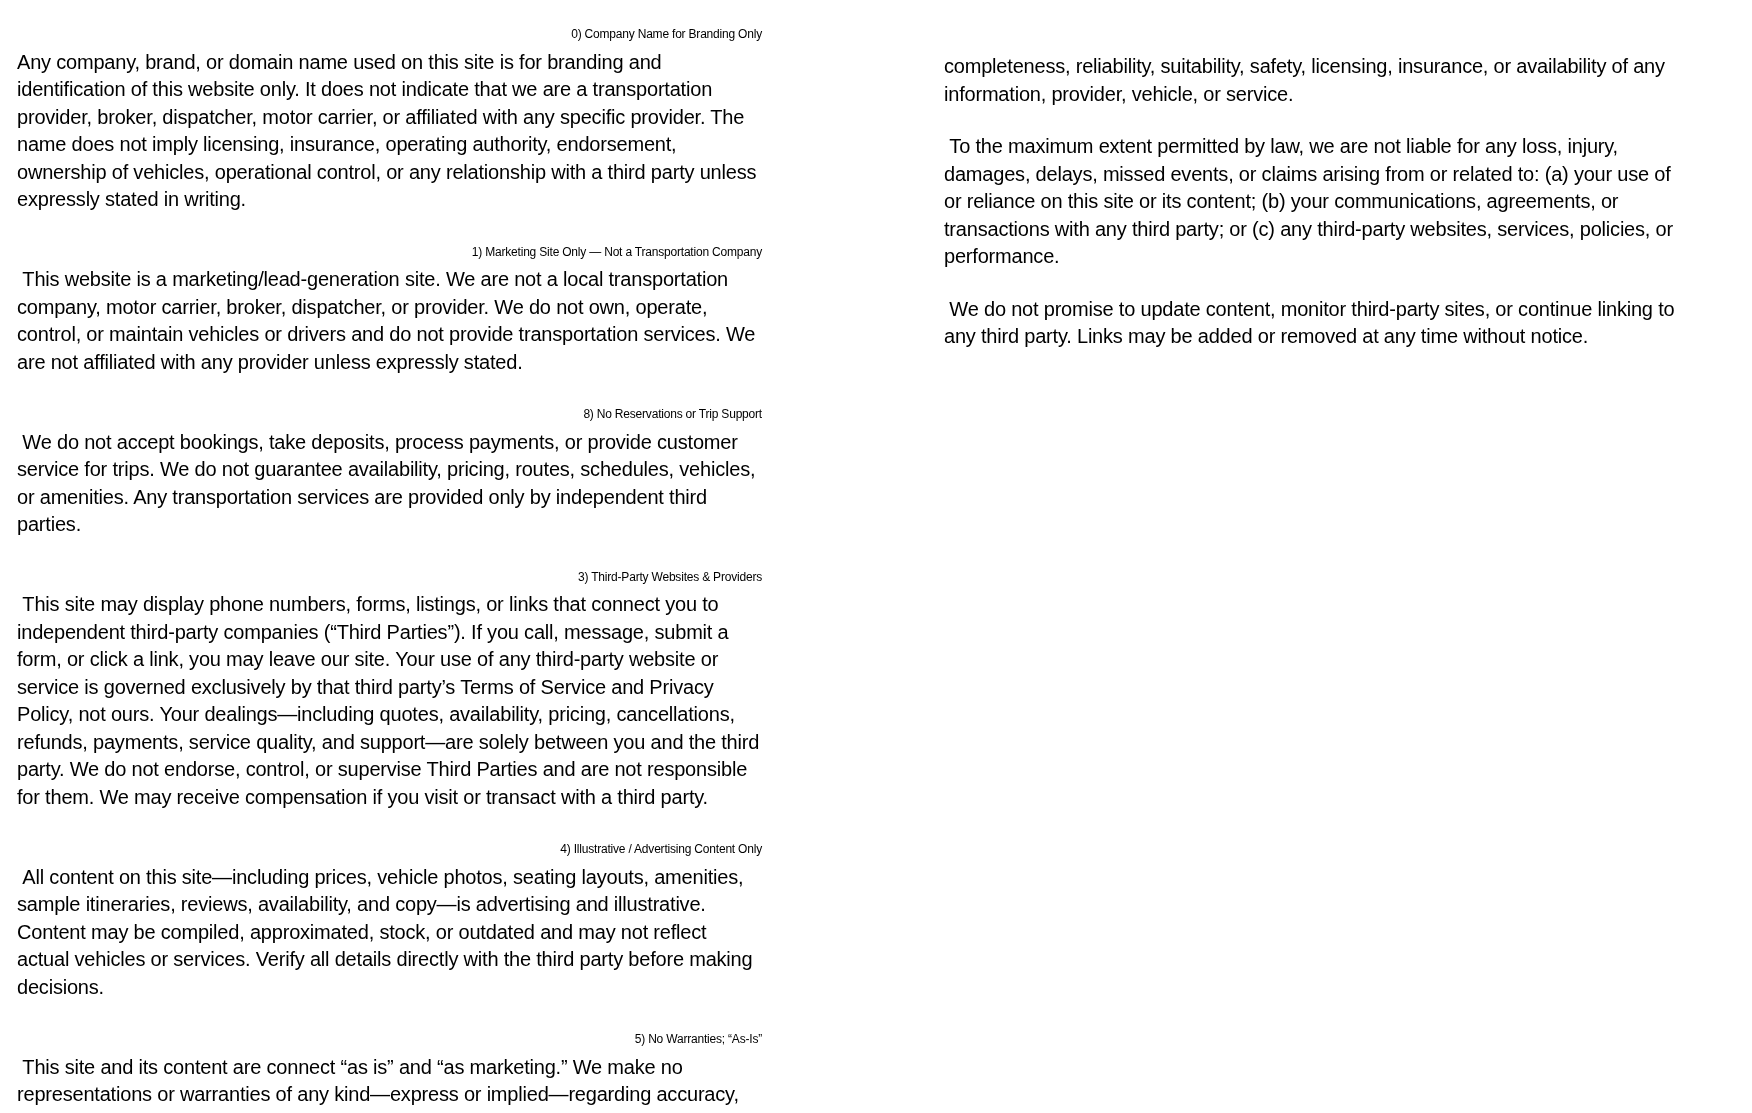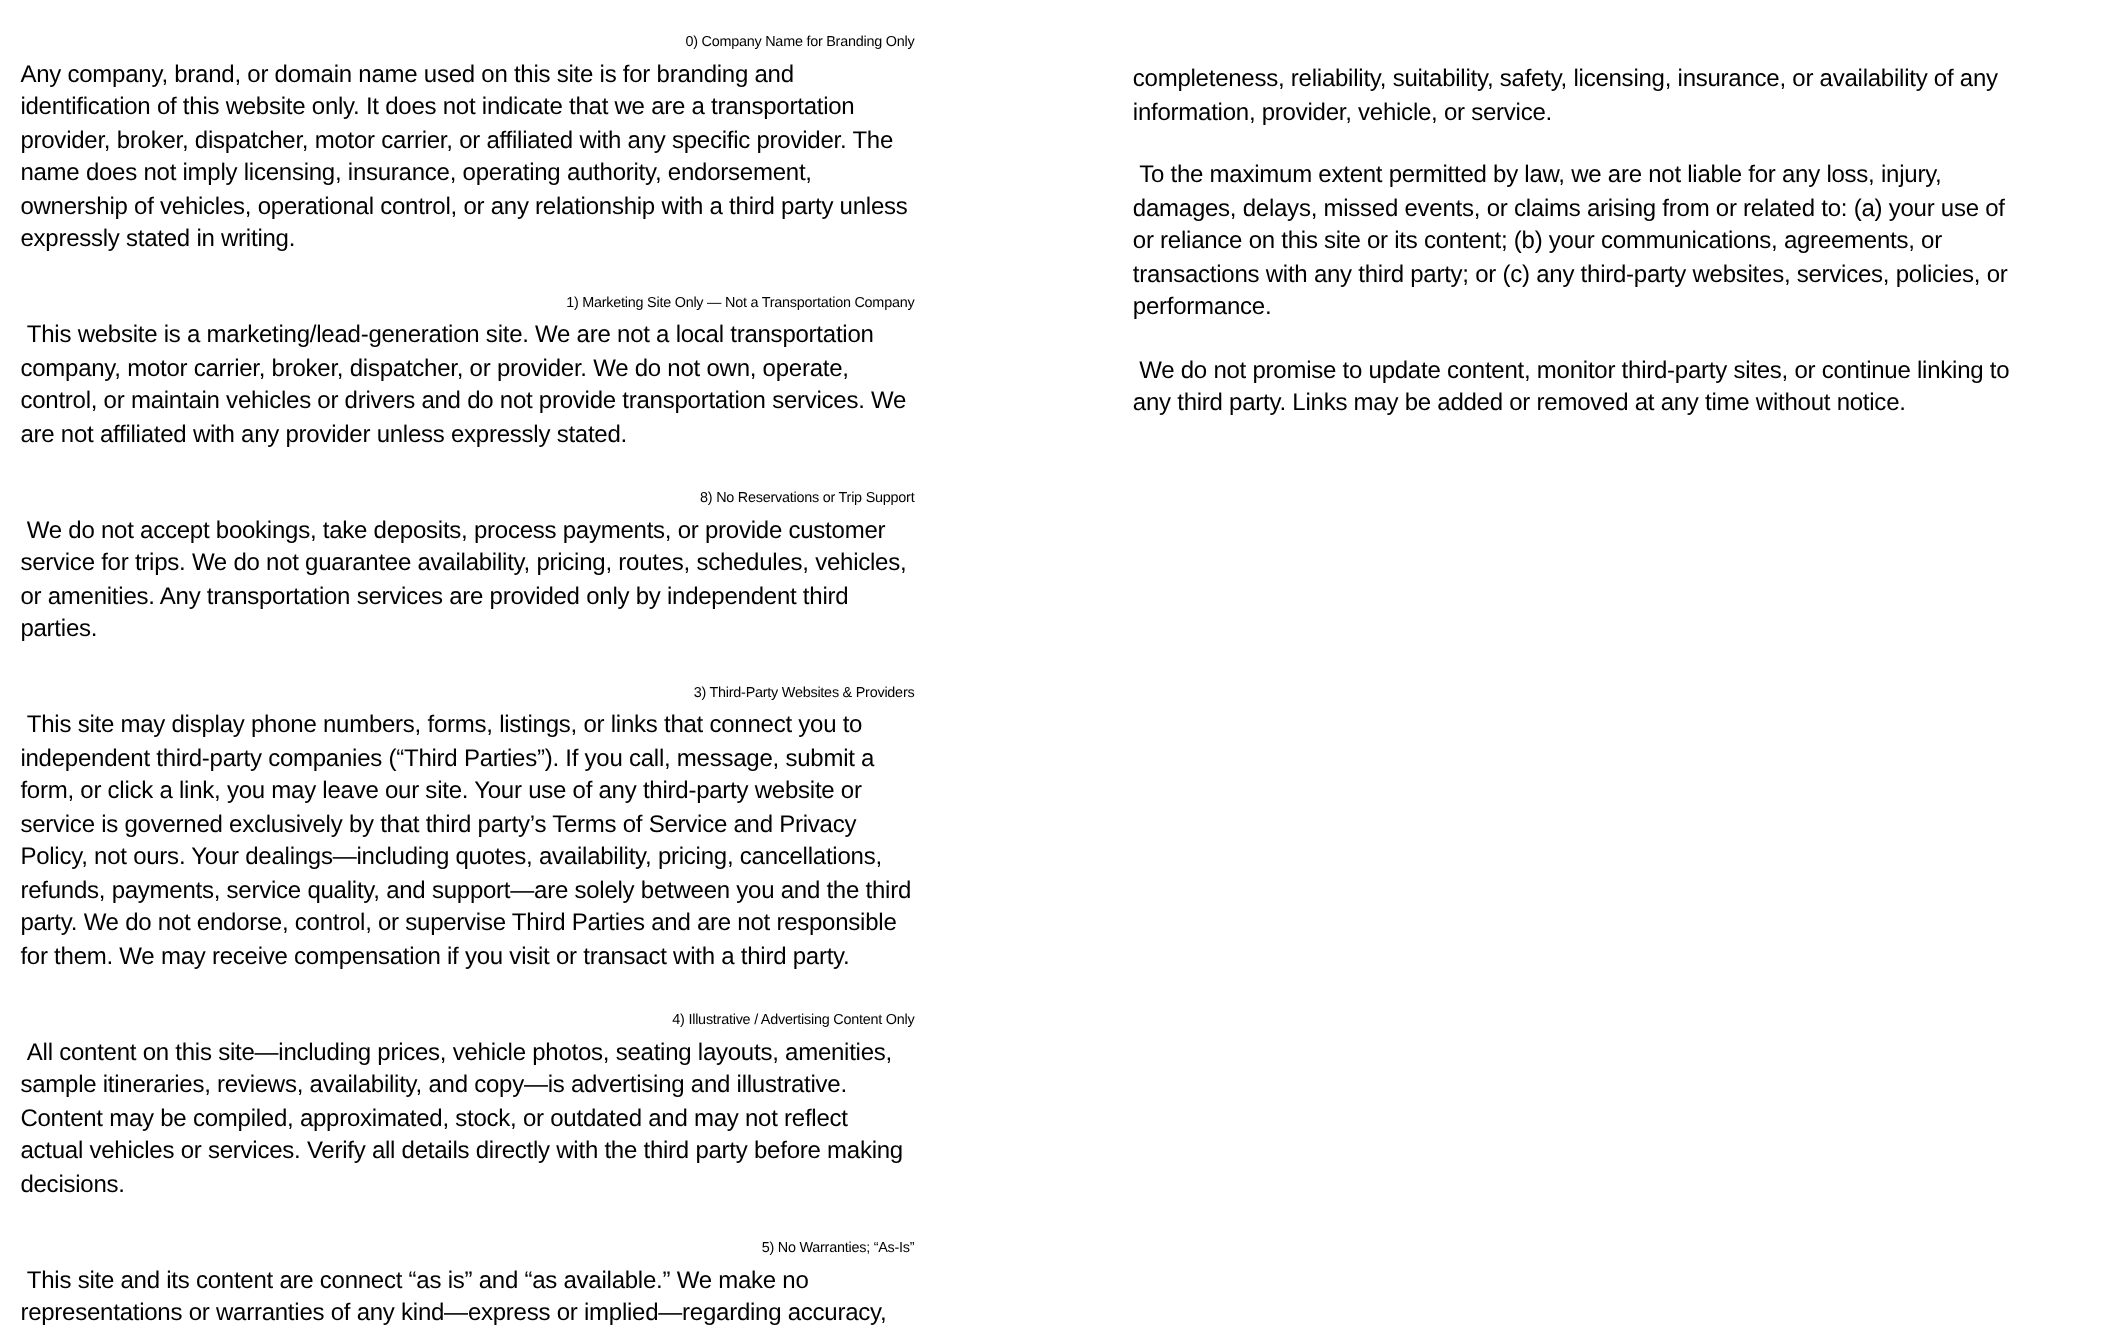--- a/index.html
+++ b/index.html
@@ -59,21 +59,21 @@
     <div class="section">
       <h3>3) Third-Party Websites &amp; Providers</h3>
       <p><span> This site may display phone numbers, forms, listings, or links that connect you to </span><strong>independent third-party</strong><span> companies (“Third Parties”). If you call, message, submit a form, or click a link, you may leave our site. Your use of any third-party website or service is governed </span><strong>exclusively</strong><span> by that third party’s </span><strong>Terms of Service</strong><span> and </span><strong>Privacy Policy</strong><span>, </span><strong>not ours</strong><span>. Your dealings—including quotes, availability, pricing, cancellations, refunds, payments, service quality, and support—are </span><strong>solely between you and the third party</strong><span>. We do </span><strong>not</strong><span> endorse, control, or supervise Third Parties and are </span><strong>not responsible</strong><span> for them. We may receive compensation if you visit or transact with a third party.</span></p>
     </div>
     <div class="section">
       <h3>4) Illustrative / Advertising Content Only</h3>
       <p><span> All content on this site—including prices, vehicle photos, seating layouts, amenities, sample itineraries, reviews, availability, and copy—is </span><strong>advertising and illustrative</strong><span>. Content may be compiled, approximated, stock, or outdated and may </span><strong>not</strong><span> reflect actual vehicles or services. Verify all details </span><strong>directly with the third party</strong><span> before making decisions.</span></p>
     </div>
     <div class="section">
       <h3>5) No Warranties; “As-Is”</h3>
-      <p><span> This site and its content are connect </span><strong>“as is”</strong><span> and </span><strong>“as available.”</strong><span> We make </span><strong>no representations or warranties</strong><span> of any kind—express or implied—regarding accuracy,</span></p>
+      <p><span> This site and its content are connect </span><strong>“as is”</strong><span> and </span><strong>“as marketing.”</strong><span> We make </span><strong>no representations or warranties</strong><span> of any kind—express or implied—regarding accuracy,</span></p>
     </div>
   </div>
 
 <div id="col-right" class="doc-column">
     <div class="section">
       <p><span>completeness, reliability, suitability, safety, licensing, insurance, or availability of any information, provider, vehicle, or service.</span></p>
     </div>
     <div class="section">
       <p><span> To the maximum extent permitted by law, we are </span><strong>not liable</strong><span> for any loss, injury, damages, delays, missed events, or claims arising from or related to: (a) your use of or reliance on this site or its content; (b) your communications, agreements, or transactions with any third party; or (c) any third-party websites, services, policies, or performance.</span></p>
     </div>

